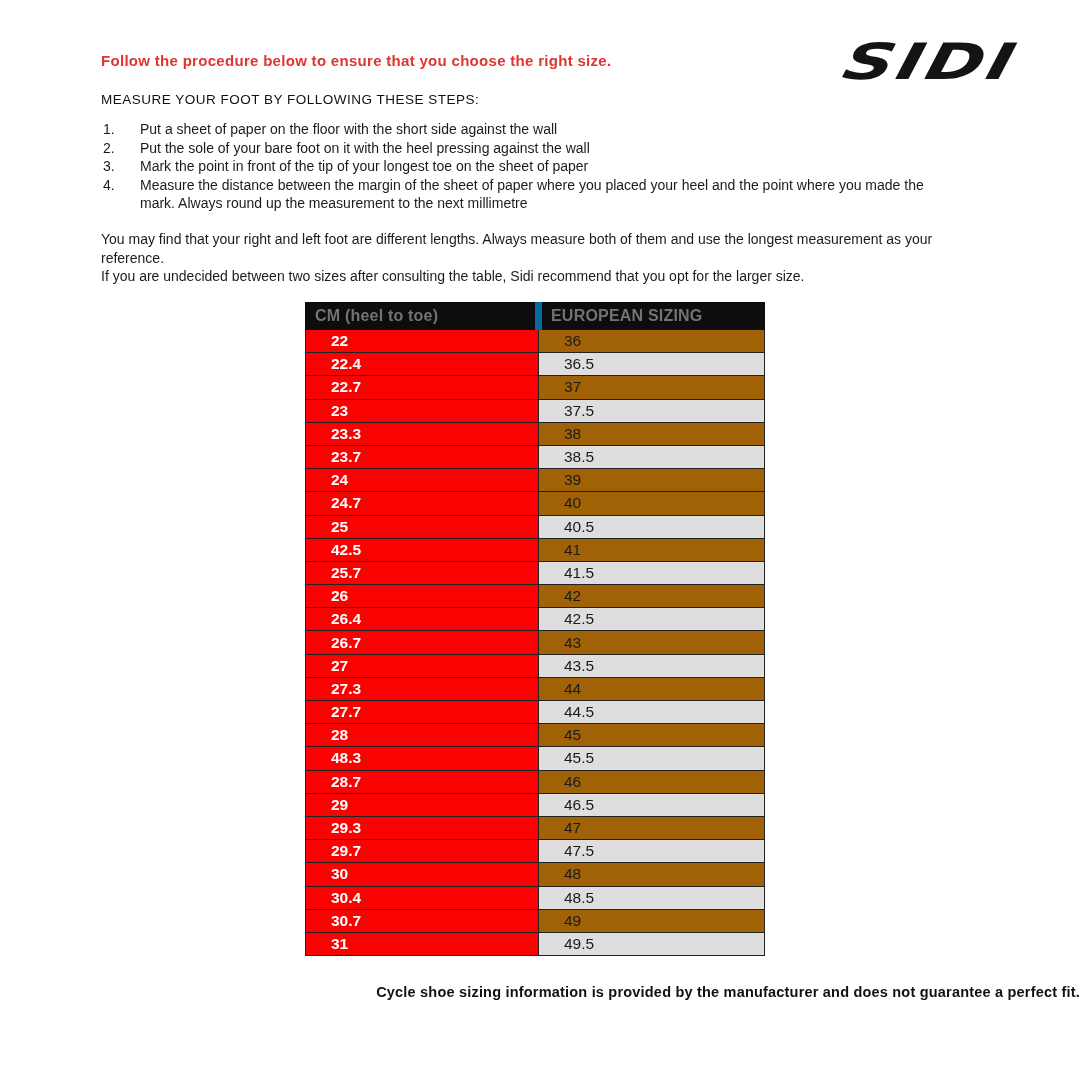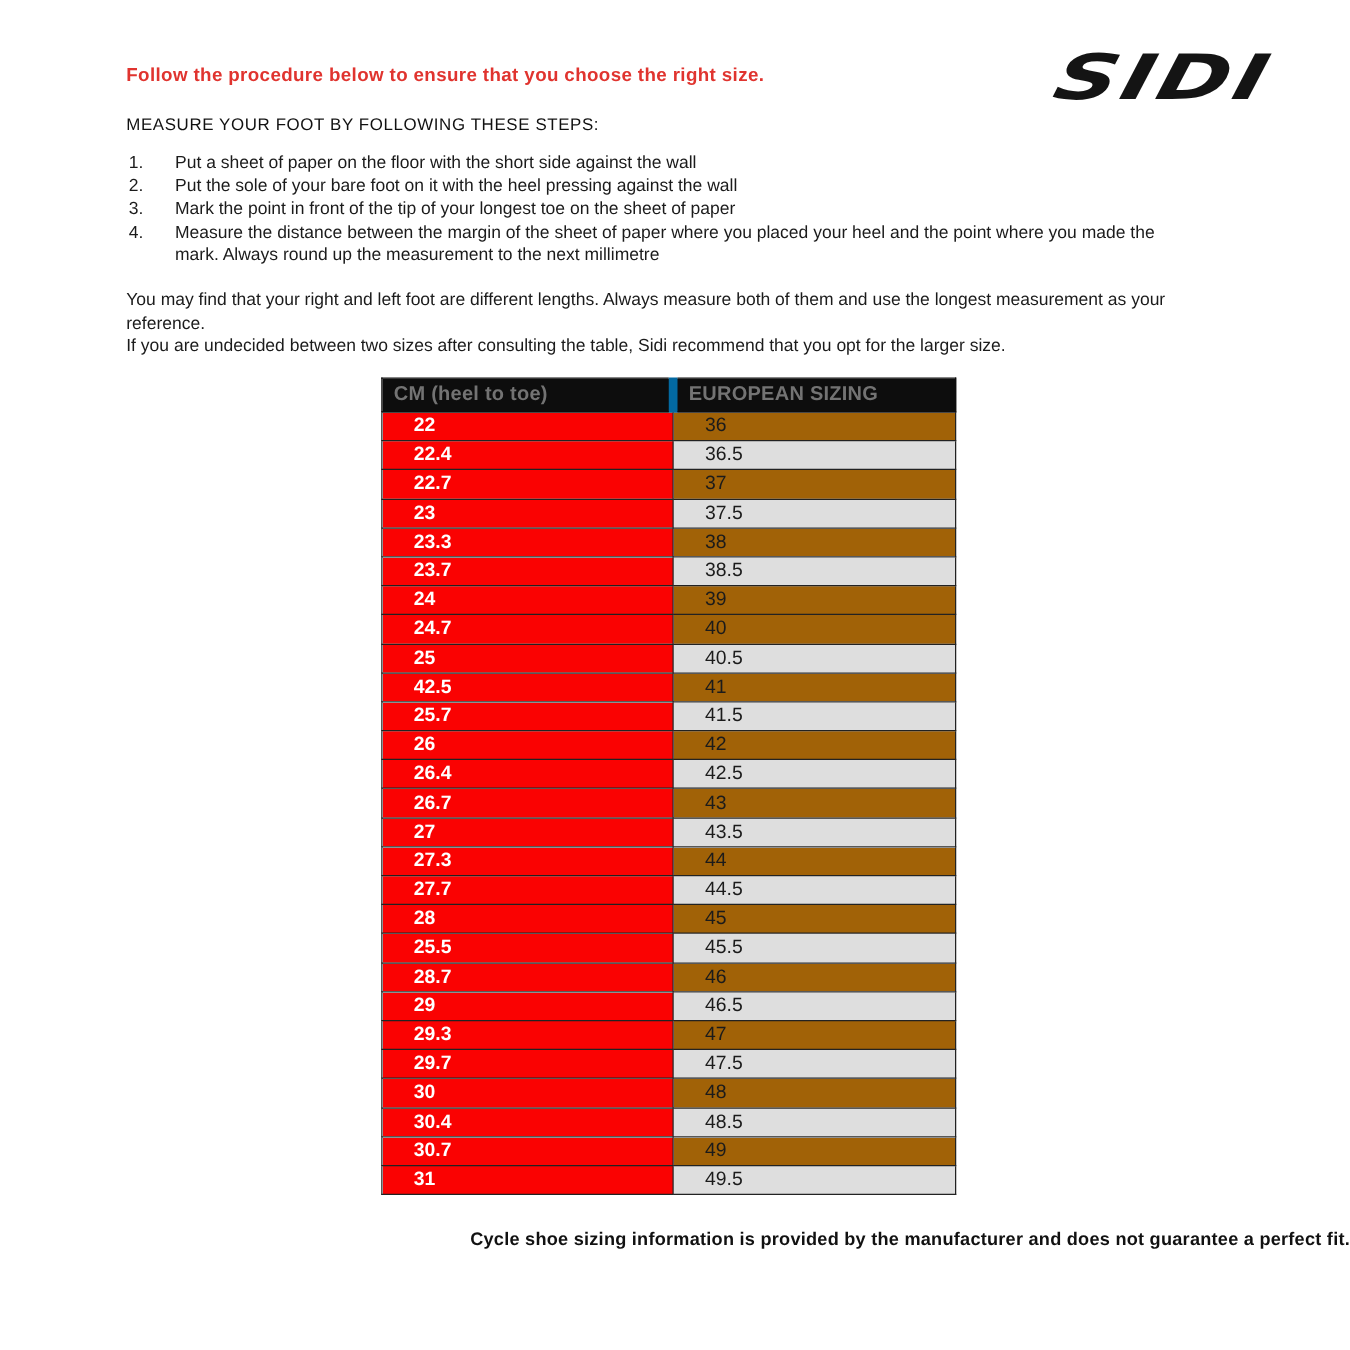--- a/index.html
+++ b/index.html
@@ -178,21 +178,21 @@
       </tr>
       <tr class="alt">
         <td class="cm-cell">27.7</td>
         <td class="eu-cell">44.5</td>
       </tr>
       <tr>
         <td class="cm-cell">28</td>
         <td class="eu-cell">45</td>
       </tr>
       <tr class="alt">
-        <td class="cm-cell">25.5</td>
+        <td class="cm-cell">48.3</td>
         <td class="eu-cell">45.5</td>
       </tr>
       <tr>
         <td class="cm-cell">28.7</td>
         <td class="eu-cell">46</td>
       </tr>
       <tr class="alt">
         <td class="cm-cell">29</td>
         <td class="eu-cell">46.5</td>
       </tr>

